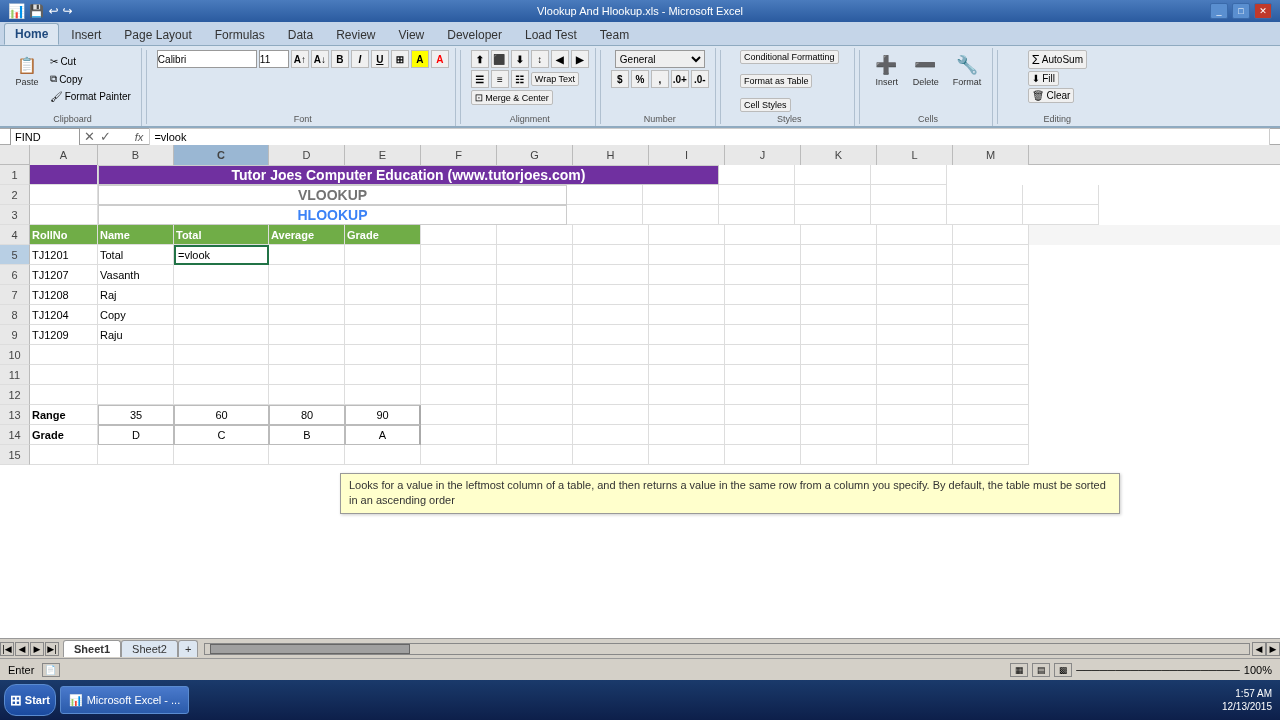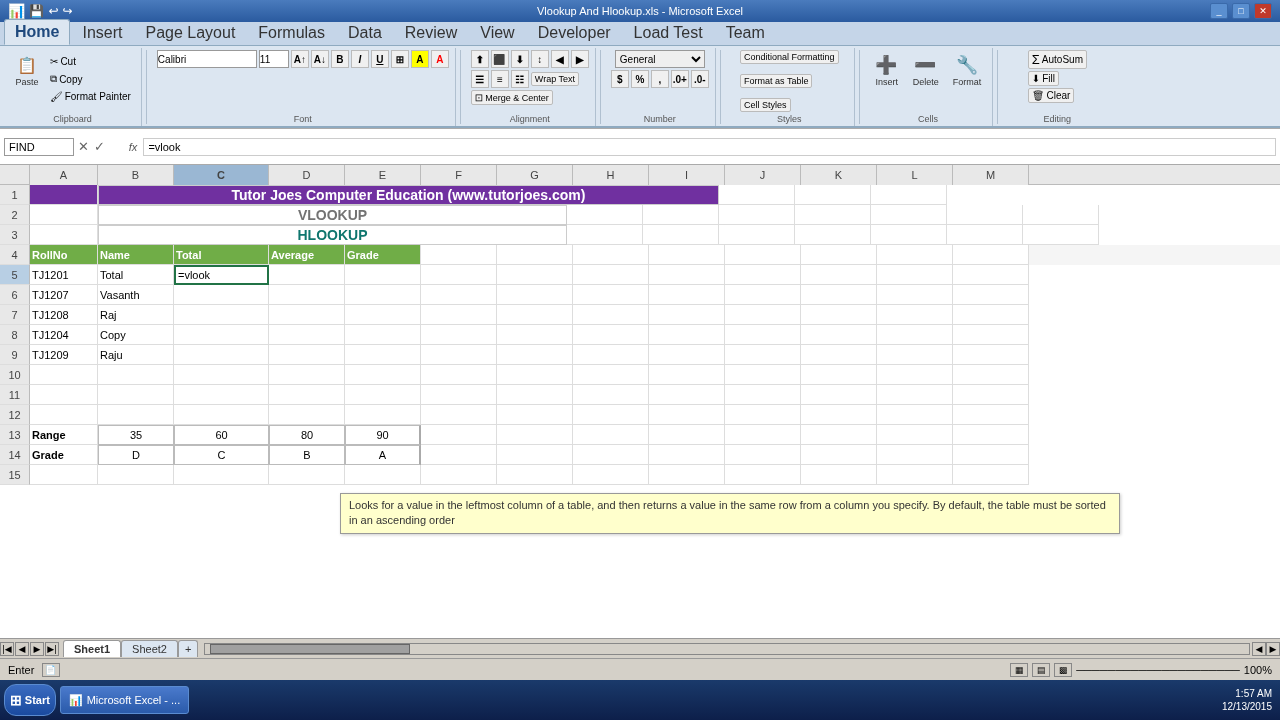--- a/index.html
+++ b/index.html
@@ -29,21 +29,21 @@
     #tab-bar {
       display: flex;
       align-items: flex-end;
       background: #c5d5e8;
       height: 24px;
       padding: 0 4px;
       border-bottom: 1px solid #8faac0;
     }
     .ribbon-tab {
       padding: 3px 10px;
-      font-size: 16px;
+      font-size: 12px;
       cursor: pointer;
       border: 1px solid transparent;
       border-bottom: none;
       border-radius: 3px 3px 0 0;
       margin-right: 1px;
       background: transparent;
       color: #333;
     }
     .ribbon-tab.active {
       background: #dce6f1;
@@ -104,24 +104,24 @@
     .ribbon-small-btn {
       display: flex; align-items: center; gap: 2px;
       padding: 1px 3px; cursor: pointer; border-radius: 2px; border: 1px solid transparent;
       font-size: 10px; white-space: nowrap;
     }
 
     
     #formula-bar {
       display: flex;
       align-items: center;
-      height: 36px;
+      height: 16px;
       background: white;
       border-bottom: 1px solid #aaa;
-      padding: 0 4px;
+      padding: 0 10px;
       gap: 2px;
     }
     #name-box {
       width: 70px;
       height: 18px;
       border: 1px solid #999;
       padding: 0 4px;
       font-size: 11px;
       background: white;
     }
@@ -347,21 +347,21 @@
     .merged-title { 
       display: flex; align-items: center; justify-content: center;
       background: #7030a0; color: white; font-weight: bold; font-size: 14px;
     }
     .merged-vlookup {
       display: flex; align-items: center; justify-content: center;
       color: #737373; font-weight: bold; font-size: 14px;
     }
     .merged-hlookup {
       display: flex; align-items: center; justify-content: center;
-      color: #0f766e; font-weight: bold; font-size: 14px;
+      color: #3b82f6; font-weight: bold; font-size: 14px;
     }
 
     .ribbon-divider { width: 1px; background: #b0c0d0; margin: 2px 4px; align-self: stretch; }
   </style>
 </head>
 <body>
 
 <div id="app">
 
   <div id="title-bar">

